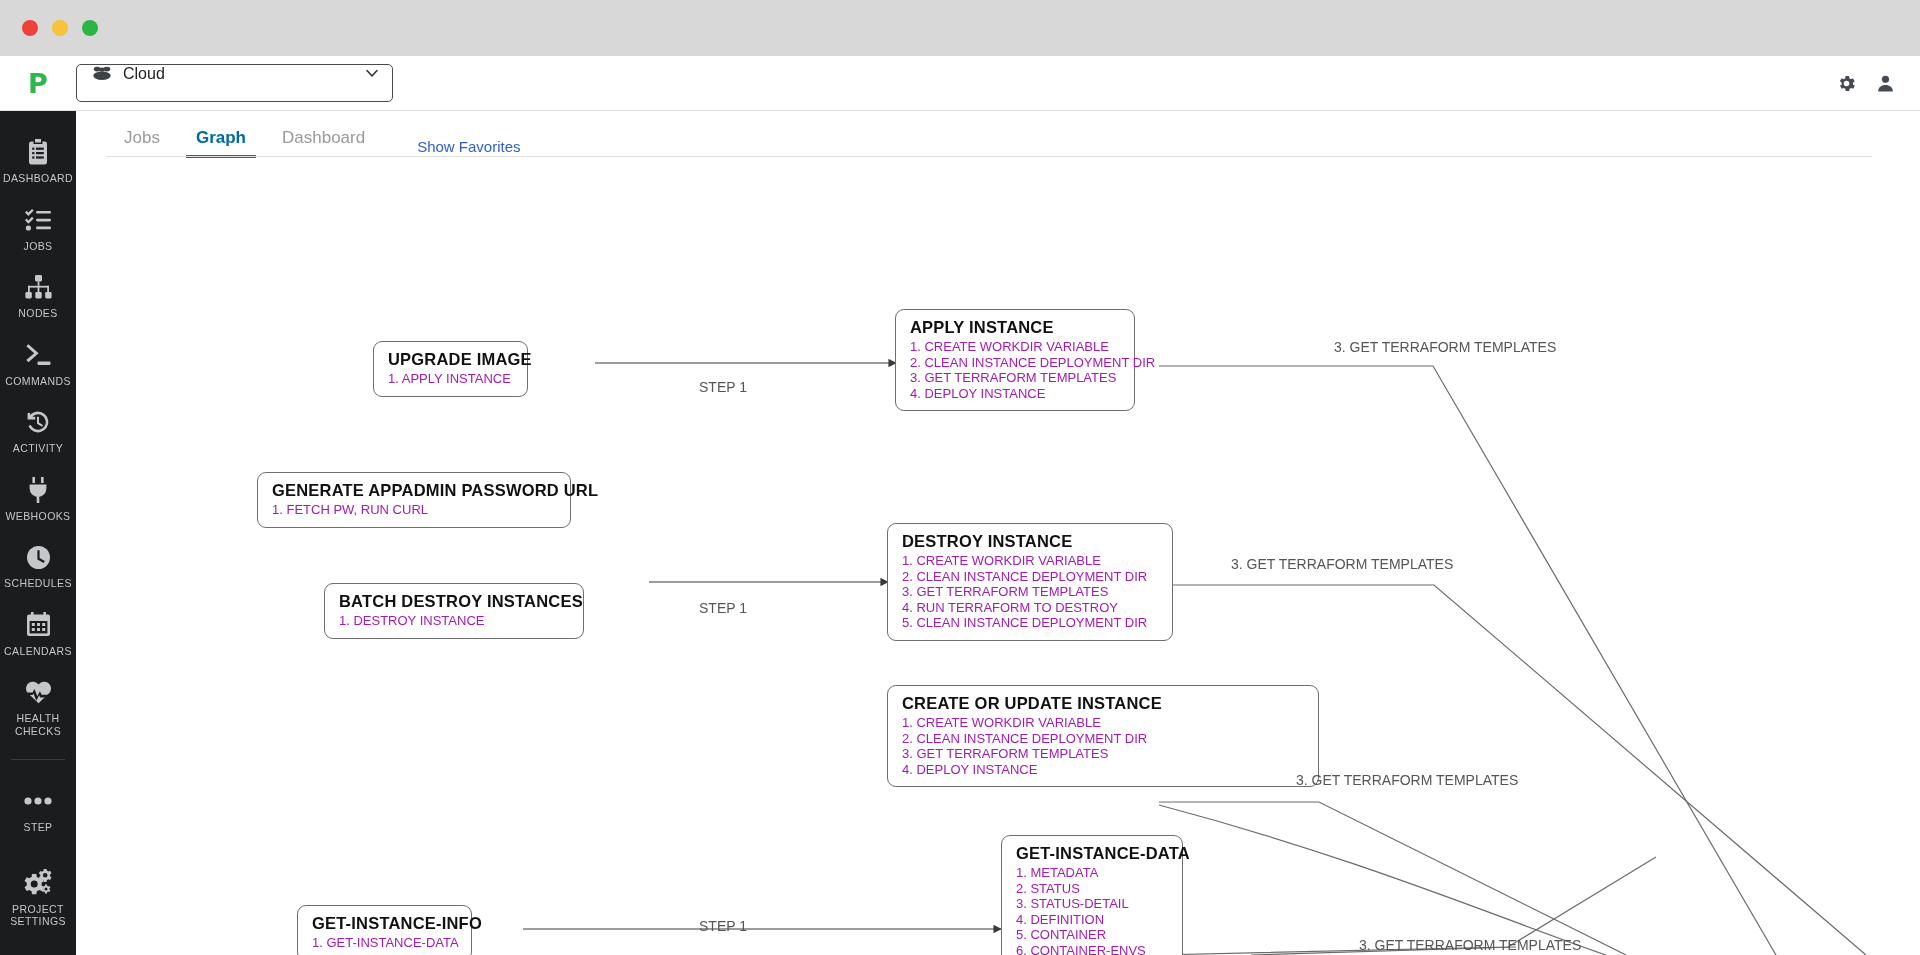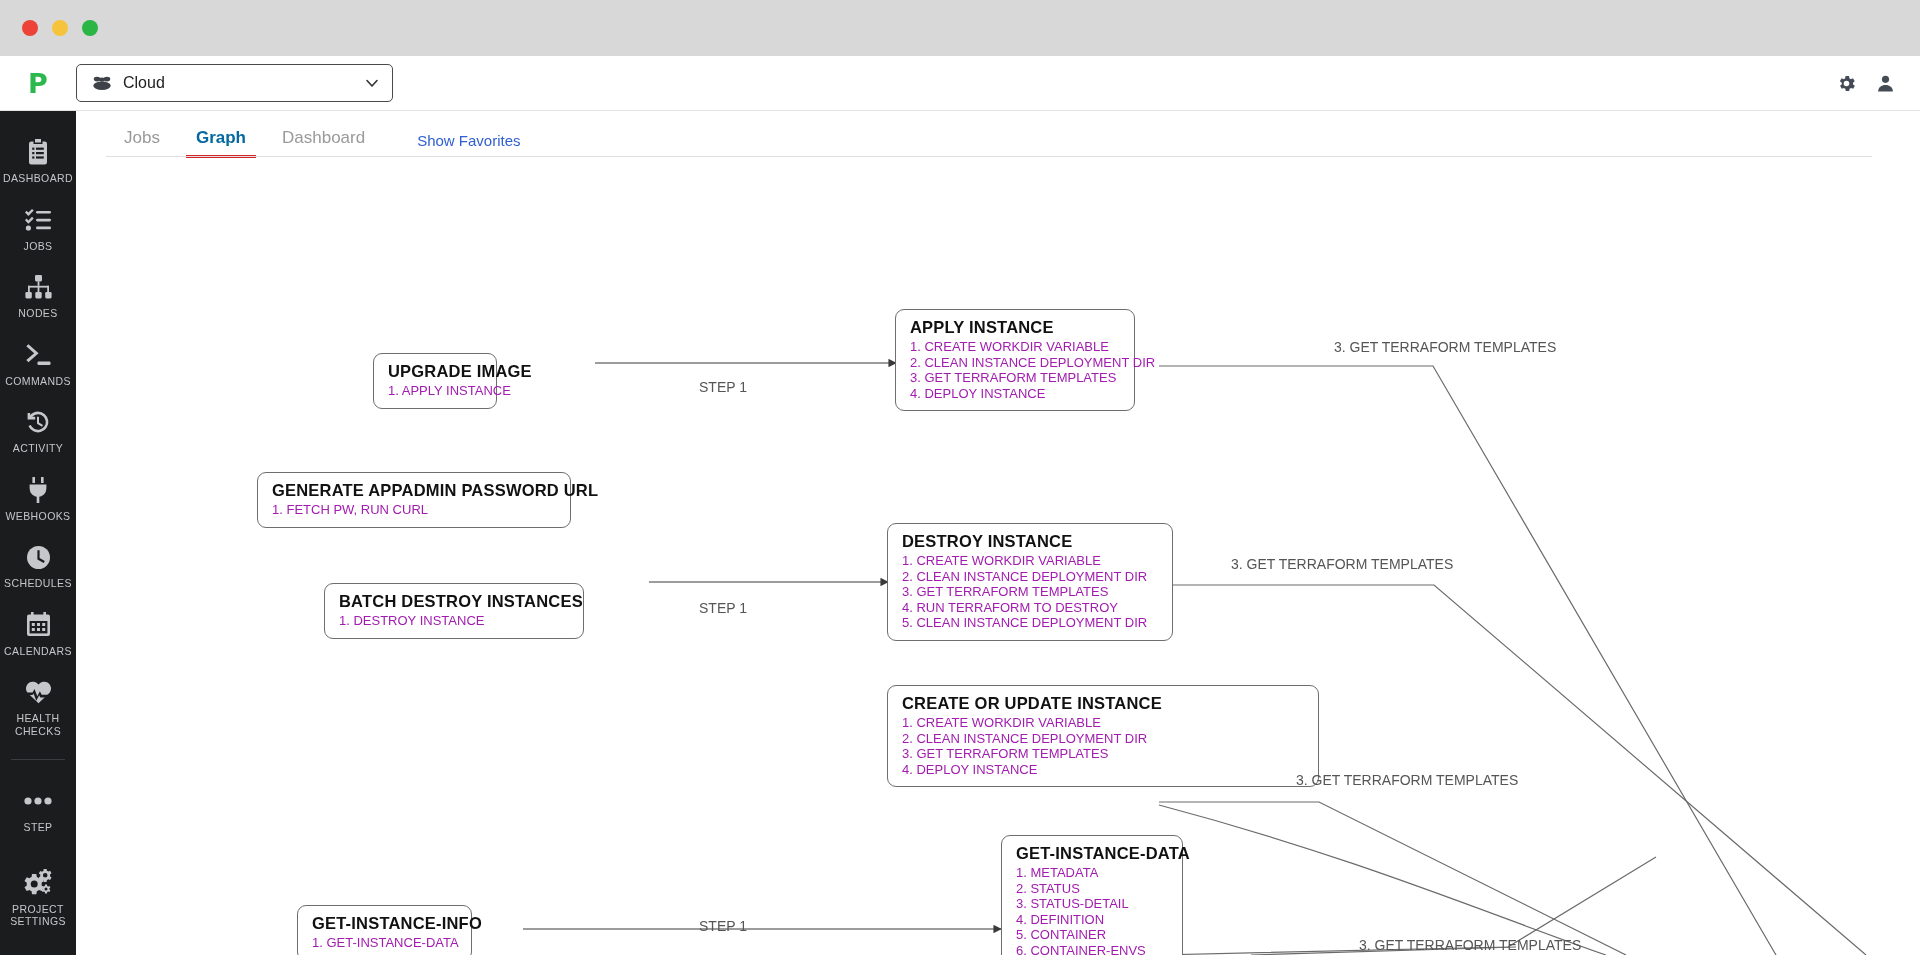--- a/index.html
+++ b/index.html
@@ -34,21 +34,21 @@
   .logo {
     width: 76px; display: flex; align-items: center; justify-content: center;
     font-size: 27px; font-weight: 700; color: #2db84d;
     font-family: "DejaVu Sans", sans-serif;
     line-height: 1;
   }
   .project-select {
     width: 317px; height: 38px;
     border: 1px solid #4a4a4a;
     border-radius: 5px;
-    display: flex; align-items: center;
+    display: flex; align-items: flex-start;
     padding: 0 12px 0 14px;
     background: #fff;
     cursor: pointer;
     gap: 10px;
   }
   .project-select .sel-label {
     flex: 1; font-size: 16px; color: #222;
   }
   .cloud-glyph { width: 22px; height: 16px; display:block; }
   .chev { width: 16px; height: 16px; display: block; }
@@ -101,21 +101,21 @@
     position: relative;
     font-family: "Liberation Sans", sans-serif;
   }
   .tab.active { color: #0369a1; font-weight: 700; }
   .tab.active::after {
     content: ""; position: absolute; left: 8px; right: 8px; bottom: -1px;
     height: 3px; background: #d7262b;
   }
   .tab.plain { color: #9a9a9a; }
   .fav-link {
-    margin-left: 34px; padding-bottom: 8px;
+    margin-left: 34px; padding-bottom: 2px;
     font-size: 15px; color: #2f5fd0; cursor: pointer;
   }
   .tabs-underline {
     position: absolute; left: 30px; right: 48px; bottom: 0;
     height: 1px; background: #e0e0e0;
   }
 
   
   .canvas { position: relative; width: 100%; height: 798px; }
   .canvas svg.edges {
@@ -374,21 +374,21 @@
 
           <path d="M 1083 645 L 1243 645 L 1550 798"></path>
 
           <path d="M 1083 648 C 1280 700, 1420 760, 1530 798"></path>
 
           <path d="M 1080 798 L 1432 790 L 1580 700"></path>
           <path d="M 1175 798 L 1440 790"></path>
         </g>
       </svg>
 
-      <div class="node" style="left:297px; top:196px; width:124px;">
+      <div class="node" style="left:297px; top:184px; width:155px;">
         <div class="ntitle">UPGRADE IMAGE</div>
         <ol>
           <li>1. APPLY INSTANCE</li>
         </ol>
       </div>
 
       <div class="node" style="left:819px; top:152px; width:240px;">
         <div class="ntitle">APPLY INSTANCE</div>
         <ol>
           <li>1. CREATE WORKDIR VARIABLE</li>

